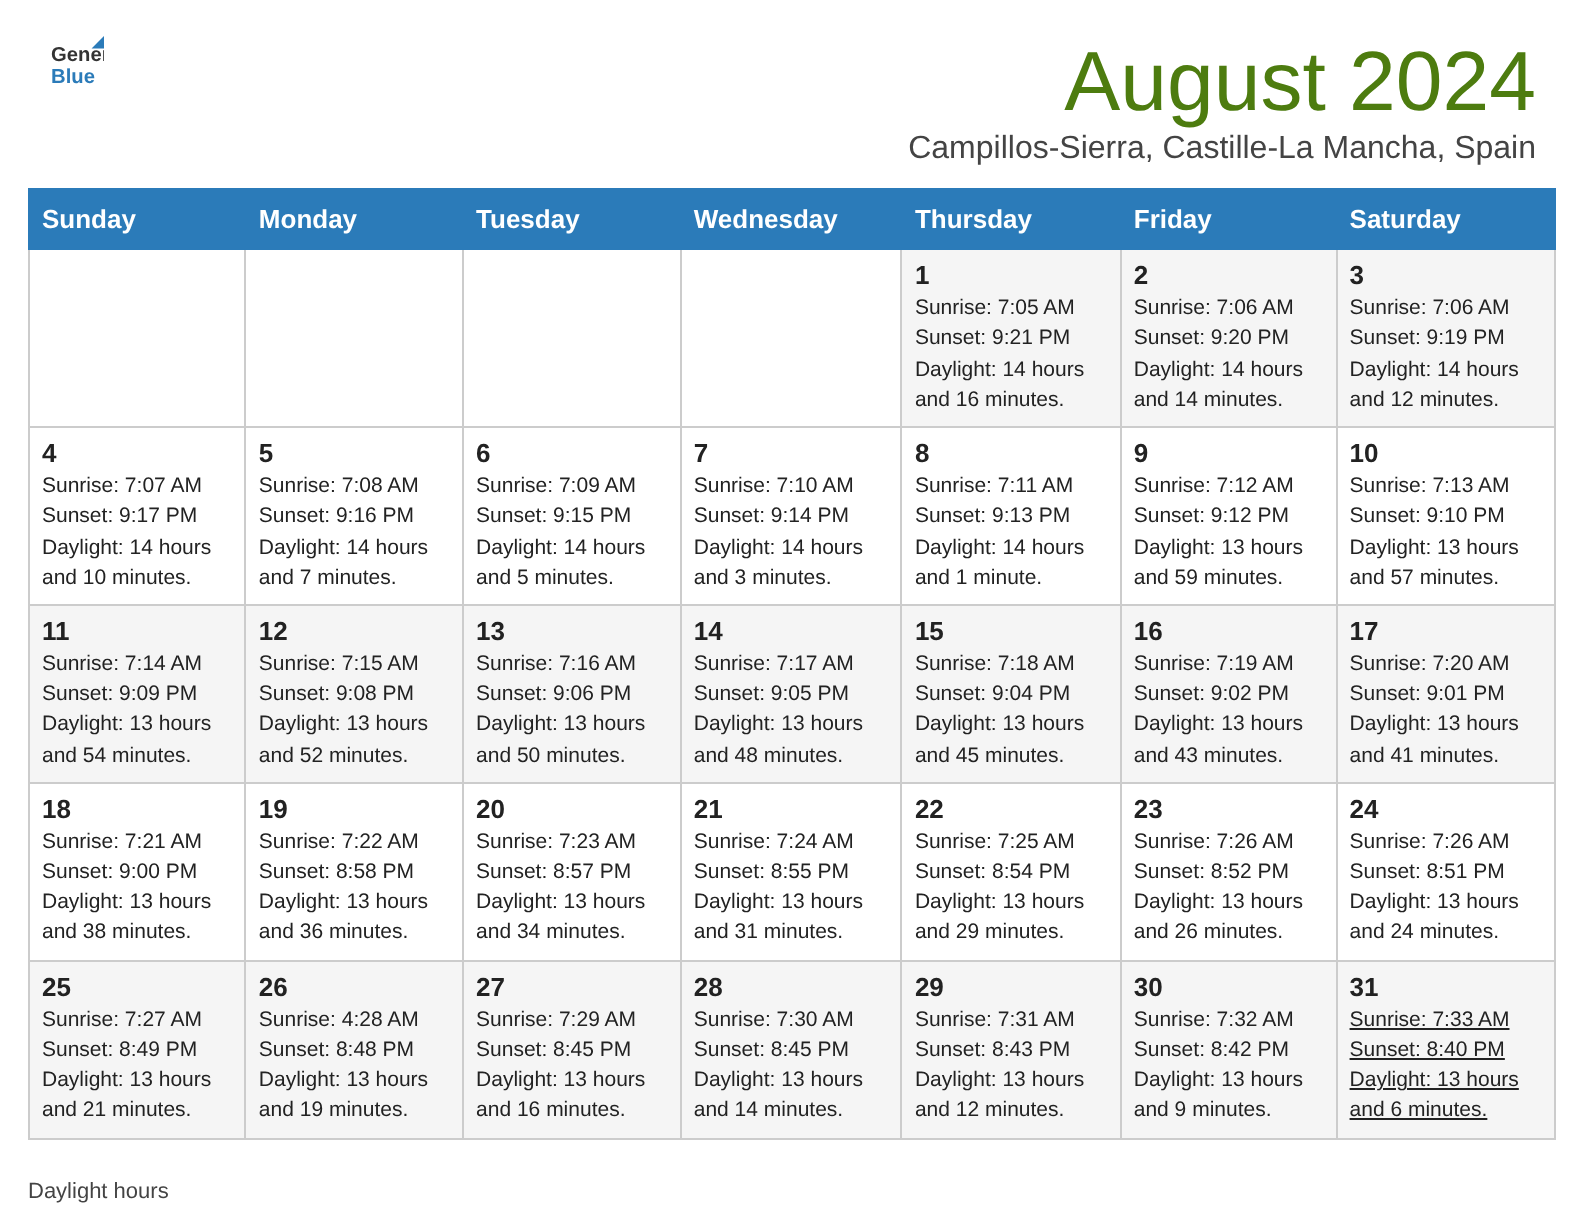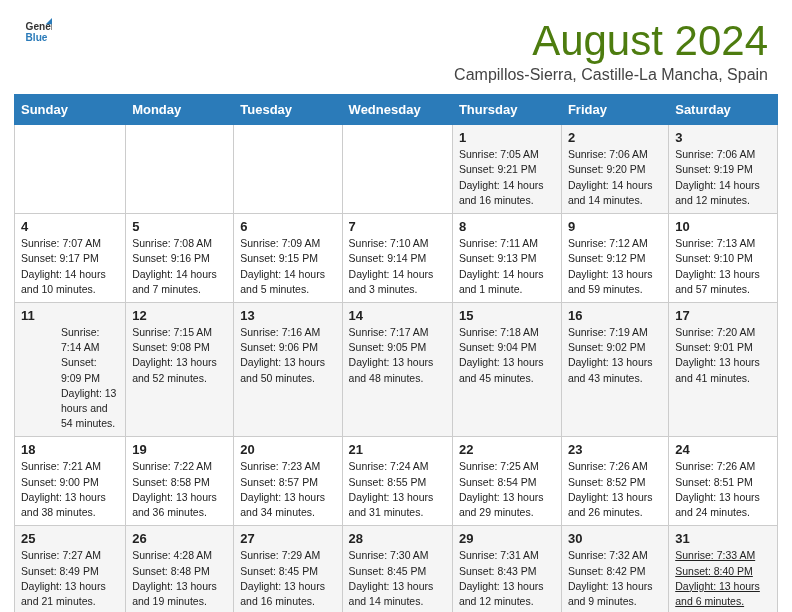--- a/index.html
+++ b/index.html
@@ -187,21 +187,21 @@
           <td>
             <span class="day-number">10</span>
             <div class="day-info" style="white-space: pre-line;">Sunrise: 7:13 AM
 Sunset: 9:10 PM
 Daylight: 13 hours and 57 minutes.</div>
           </td>
         </tr>
         <tr>
           <td>
             <span class="day-number">11</span>
-            <div class="day-info" style="white-space: pre-line; margin-left: 40px;">Sunrise: 7:14 AM
+            <div class="day-info" style="white-space: pre-line;">Sunrise: 7:14 AM
 Sunset: 9:09 PM
 Daylight: 13 hours and 54 minutes.</div>
           </td>
           <td>
             <span class="day-number">12</span>
             <div class="day-info" style="white-space: pre-line;">Sunrise: 7:15 AM
 Sunset: 9:08 PM
 Daylight: 13 hours and 52 minutes.</div>
           </td>
           <td>

